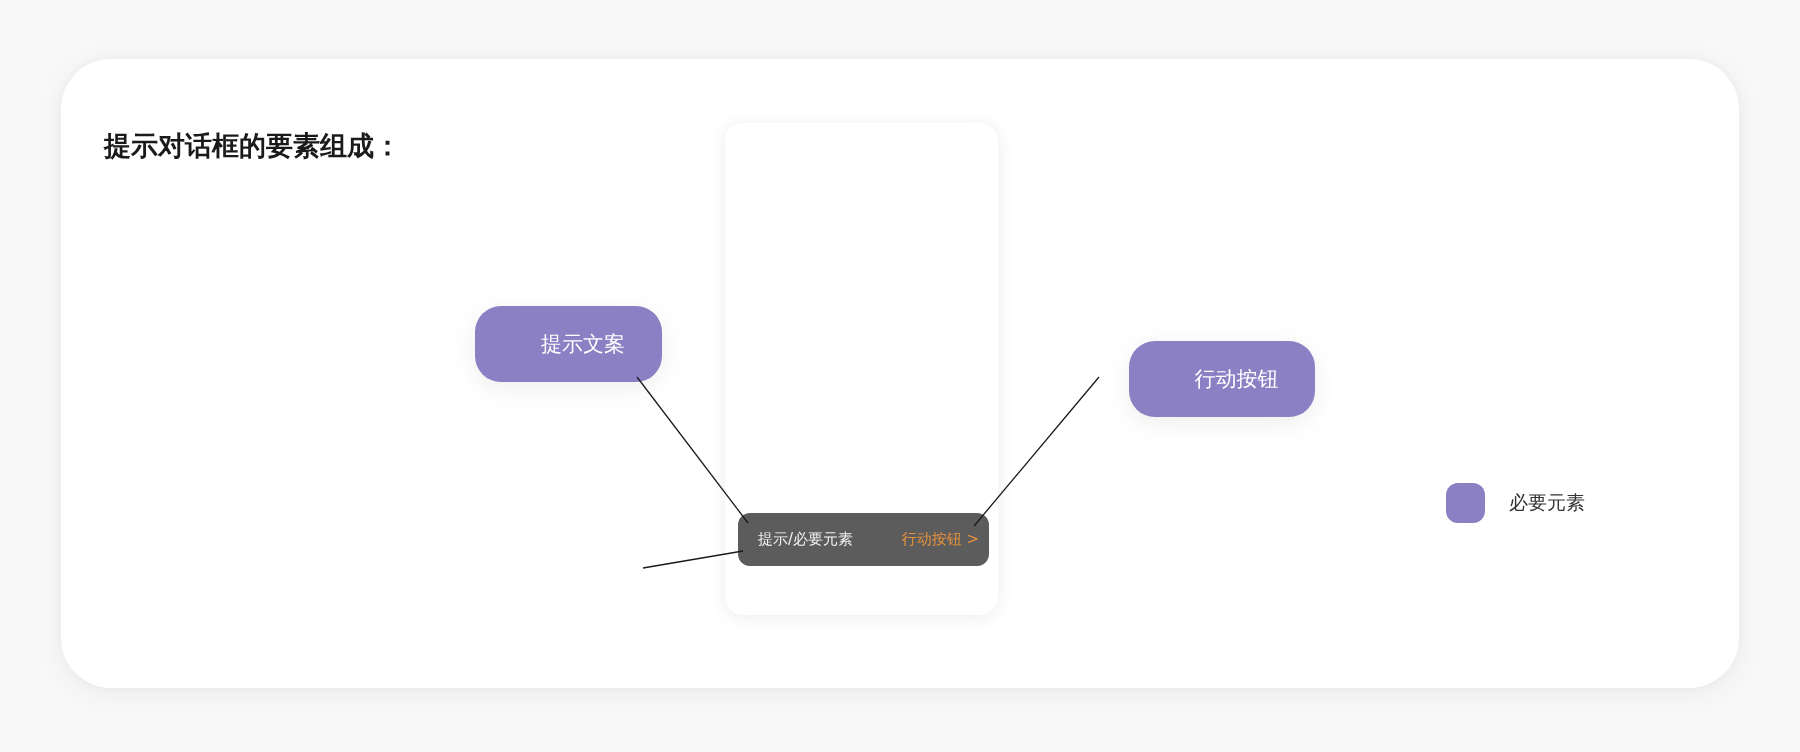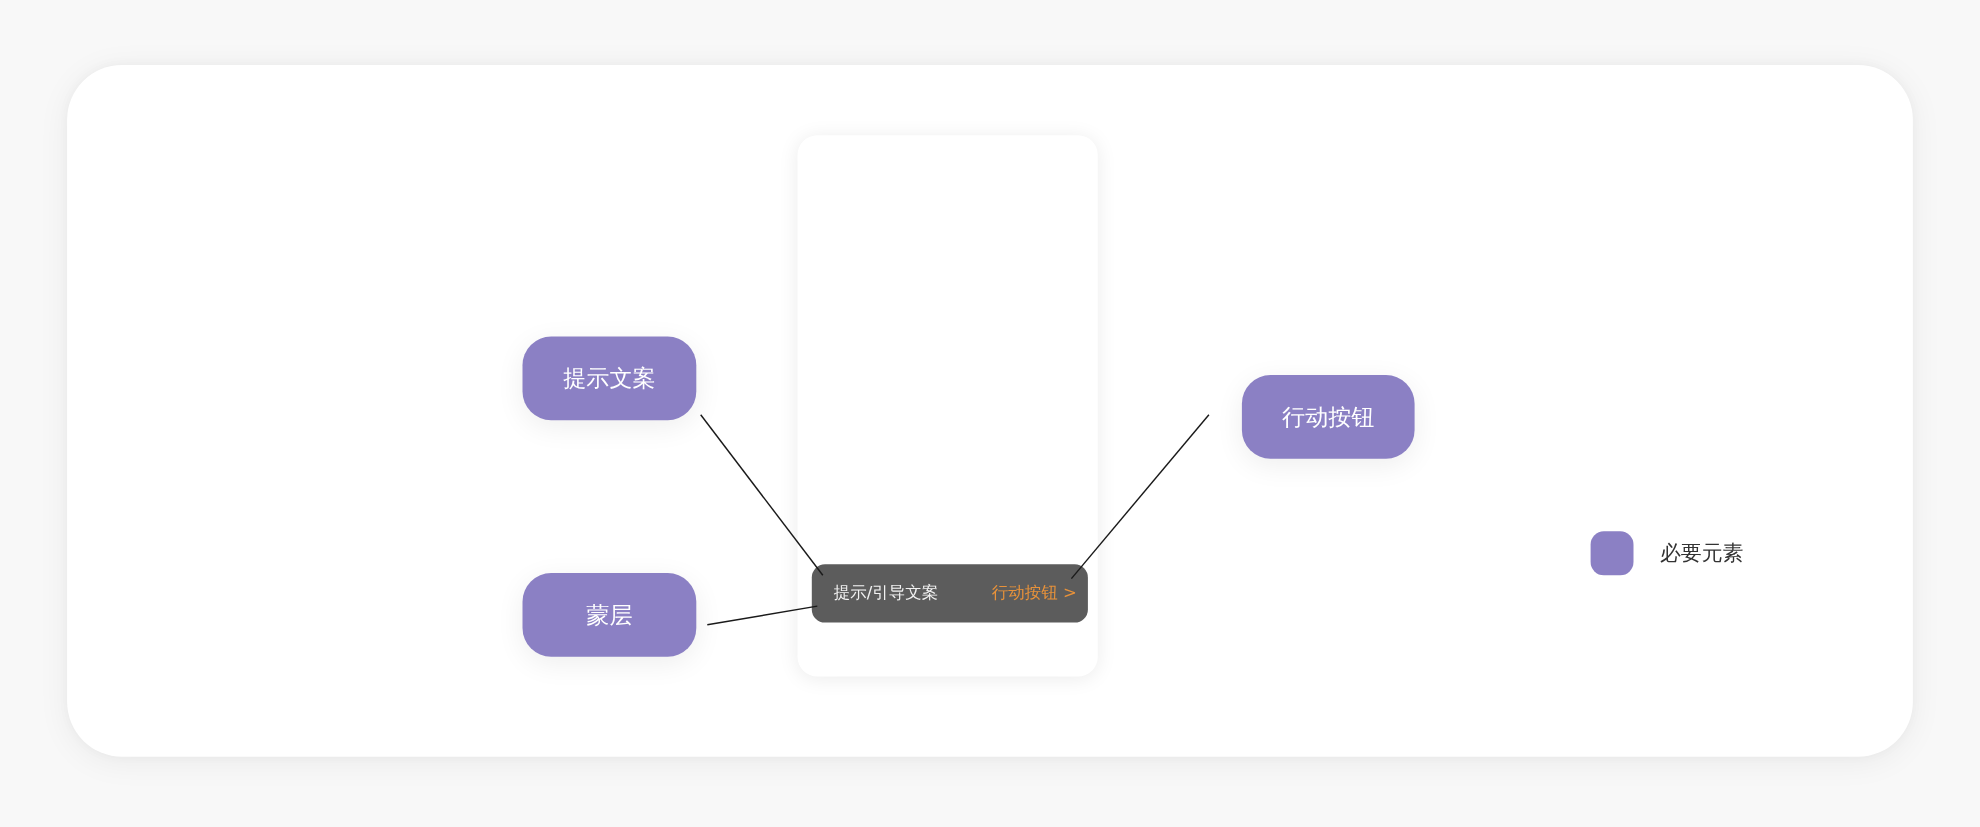--- a/index.html
+++ b/index.html
@@ -77,20 +77,21 @@
     position: absolute;
     height: 76px;
     border-radius: 26px;
     color: #ffffff;
     font-size: 21px;
     display: flex;
     align-items: center;
     justify-content: center;
     box-shadow: 0 6px 26px rgba(0,0,0,0.07);
     white-space: nowrap;
+    padding-left: 29px;
   }
   .pill-tip { left: 475px; top: 306px; width: 158px; }
   .pill-mask { left: 475px; top: 521px; width: 158px; }
   .pill-action { left: 1117px; top: 341px; width: 157px; margin-left: 12px; }
   svg.connectors {
     position: absolute;
     left: 0;
     top: 0;
     width: 1800px;
     height: 752px;
@@ -112,30 +113,30 @@
     color: #333333;
     white-space: nowrap;
   }
 </style>
 </head>
 <body>
 
 <div class="stage">
   <div class="card"></div>
 
+  <div class="title">提示对话框的要素组成：</div>
 
   <div class="phone"></div>
 
   <div class="toast">
-    <span class="toast-text">提示/引导文案</span>
+    <span class="toast-text">提示/必要元素</span>
     <span class="toast-action">行动按钮 &gt;</span>
   </div>
 
   <div class="label-pill pill-tip" style="background:#8b80c4;">提示文案</div>
-  <div class="label-pill pill-mask" style="background:#8b80c4;">蒙层</div>
   <div class="label-pill pill-action" style="background:#8b80c4;">行动按钮</div>
 
   <svg class="connectors" viewBox="0 0 1800 752">
     <line x1="637" y1="377" x2="748" y2="523" stroke="#1a1a1a" stroke-width="1.3"></line>
     <line x1="643" y1="568" x2="743" y2="551" stroke="#1a1a1a" stroke-width="1.3"></line>
     <line x1="1099" y1="377" x2="974" y2="526" stroke="#1a1a1a" stroke-width="1.3"></line>
   </svg>
 
   <div class="legend-item" style="left:1446px; top:483px;">
     <div class="legend-swatch" style="background:#8b80c4;"></div>

